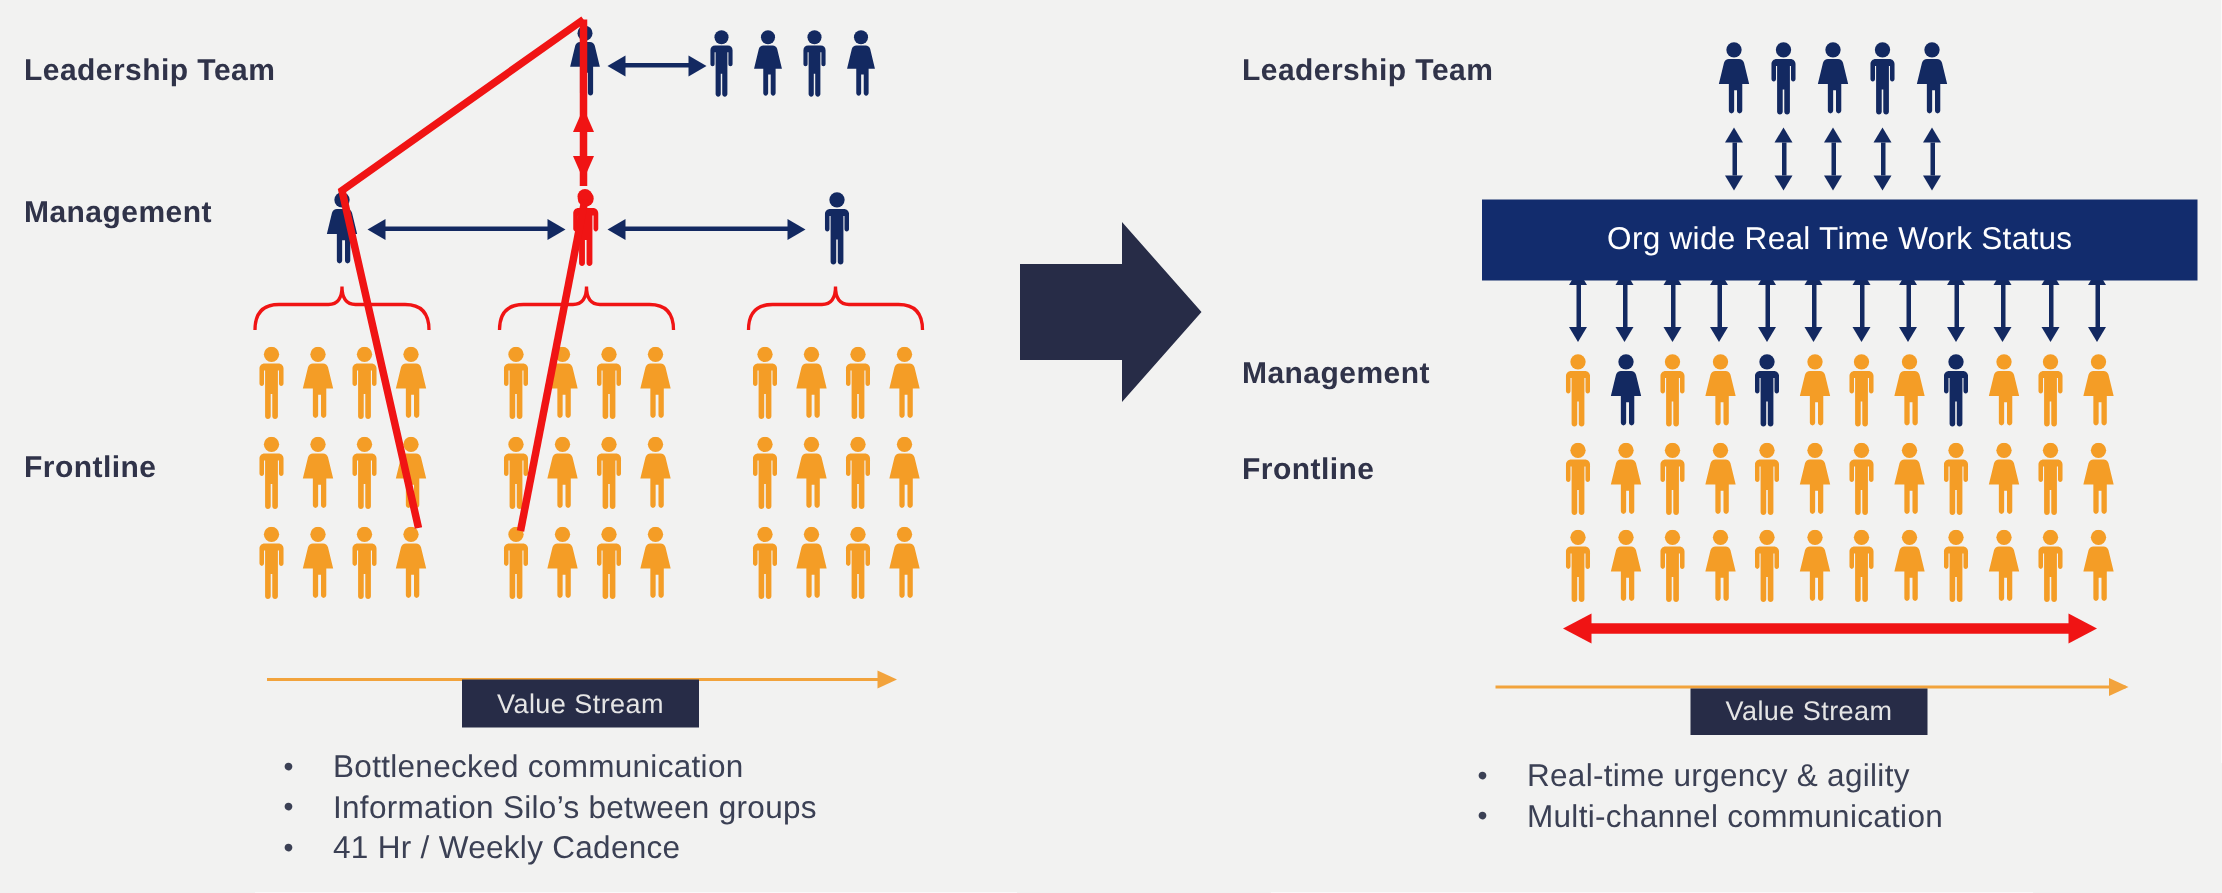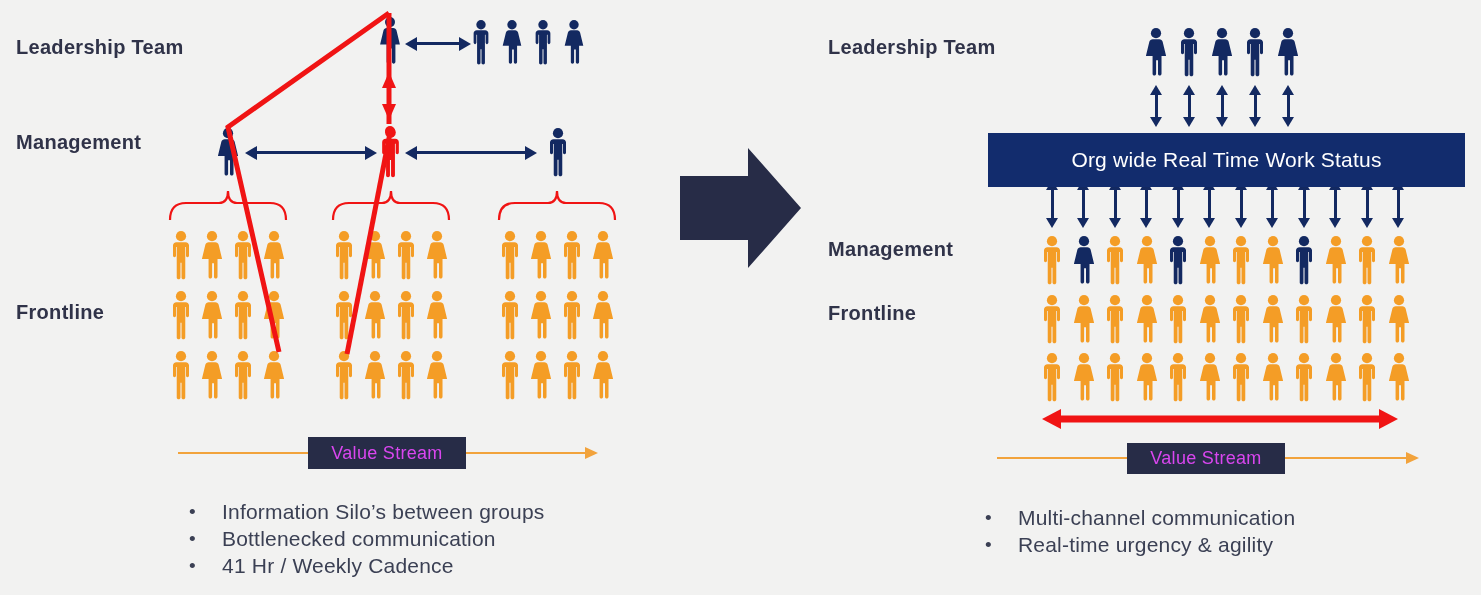--- a/index.html
+++ b/index.html
@@ -29,22 +29,22 @@
     border:6.5px solid transparent;border-top:none;border-bottom:10px solid var(--navy,#132961);}
   .va::after{content:"";position:absolute;bottom:-10px;left:50%;margin-left:-6.5px;
     border:6.5px solid transparent;border-bottom:none;border-top:10px solid var(--navy,#132961);}
 
   
   .orange-line{position:absolute;height:2px;background:var(--orange-line,#F2A33C);z-index:1;}
   .orange-line::after{content:"";position:absolute;right:-2px;top:50%;margin-top:-6px;
     border-top:6px solid transparent;border-bottom:6px solid transparent;
     border-left:13px solid var(--orange-line,#F2A33C);}
 
-  .vs-box{position:absolute;background:var(--charcoal,#272C47);color:#d946ef;display:flex;
-          align-items:center;justify-content:center;font-size:18px;letter-spacing:.3px;z-index:4;}
+  .vs-box{position:absolute;background:var(--charcoal,#272C47);color:#e5e5e5;display:flex;
+          align-items:center;justify-content:center;font-size:18px;letter-spacing:.3px;z-index:4;margin-top:16px;}
   .org-banner{position:absolute;background:var(--org-banner-bg,#122C6D);color:#fff;display:flex;
           align-items:center;justify-content:center;font-size:21px;letter-spacing:.2px;z-index:2;}
 
   .bullets{position:absolute;margin:0;padding:0;list-style:none;font-size:21px;
            color:var(--bullet-text,#3B4054);letter-spacing:.2px;}
   .bullets li{position:relative;padding-left:36px;line-height:27px;}
   .bullets li::before{content:"\2022";position:absolute;left:3px;top:0;font-size:19px;}
 
   .overlay{position:absolute;pointer-events:none;z-index:6;}
   .brace{position:absolute;pointer-events:none;z-index:3;}
@@ -272,22 +272,22 @@
     <circle cx="390" cy="131" r="5" fill="var(--red)"></circle>
     <line x1="390" y1="133" x2="347" y2="354" stroke="var(--red)" stroke-width="5"></line>
   </svg>
 
   <div class="orange-line" style="left:178px;top:452px;width:418px"></div>
   <div class="vs-box" style="left:308px;top:437px;width:158px;height:32px">
     <span>Value Stream</span>
   </div>
 
   <ul class="bullets" style="left:186px;top:498px">
+    <li>Bottlenecked communication</li>
     <li>Information Silo’s between groups</li>
-    <li>Bottlenecked communication</li>
     <li>41 Hr / Weekly Cadence</li>
   </ul>
 
   <svg class="center-arrow" style="left:678px;top:146px" width="125" height="124" viewBox="0 0 125 124">
     <polygon points="2,30 70,30 70,2 123,62 70,122 70,94 2,94" fill="var(--charcoal)"></polygon>
   </svg>
 
   <div class="row-label" style="left:828px;top:36px">Leadership Team</div>
   <div class="row-label" style="left:828px;top:238px">Management</div>
   <div class="row-label" style="left:828px;top:302px">Frontline</div>
@@ -496,17 +496,17 @@
     <polygon points="2,13 21,3 21,23" fill="var(--red)"></polygon>
     <polygon points="358,13 339,3 339,23" fill="var(--red)"></polygon>
   </svg>
 
   <div class="orange-line" style="left:997px;top:457px;width:420px"></div>
   <div class="vs-box" style="left:1127px;top:443px;width:158px;height:31px">
     <span>Value Stream</span>
   </div>
 
   <ul class="bullets" style="left:982px;top:504px">
+    <li>Real-time urgency &amp; agility</li>
     <li>Multi-channel communication</li>
-    <li>Real-time urgency &amp; agility</li>
   </ul>
 
 </div>
 
 </body></html>

